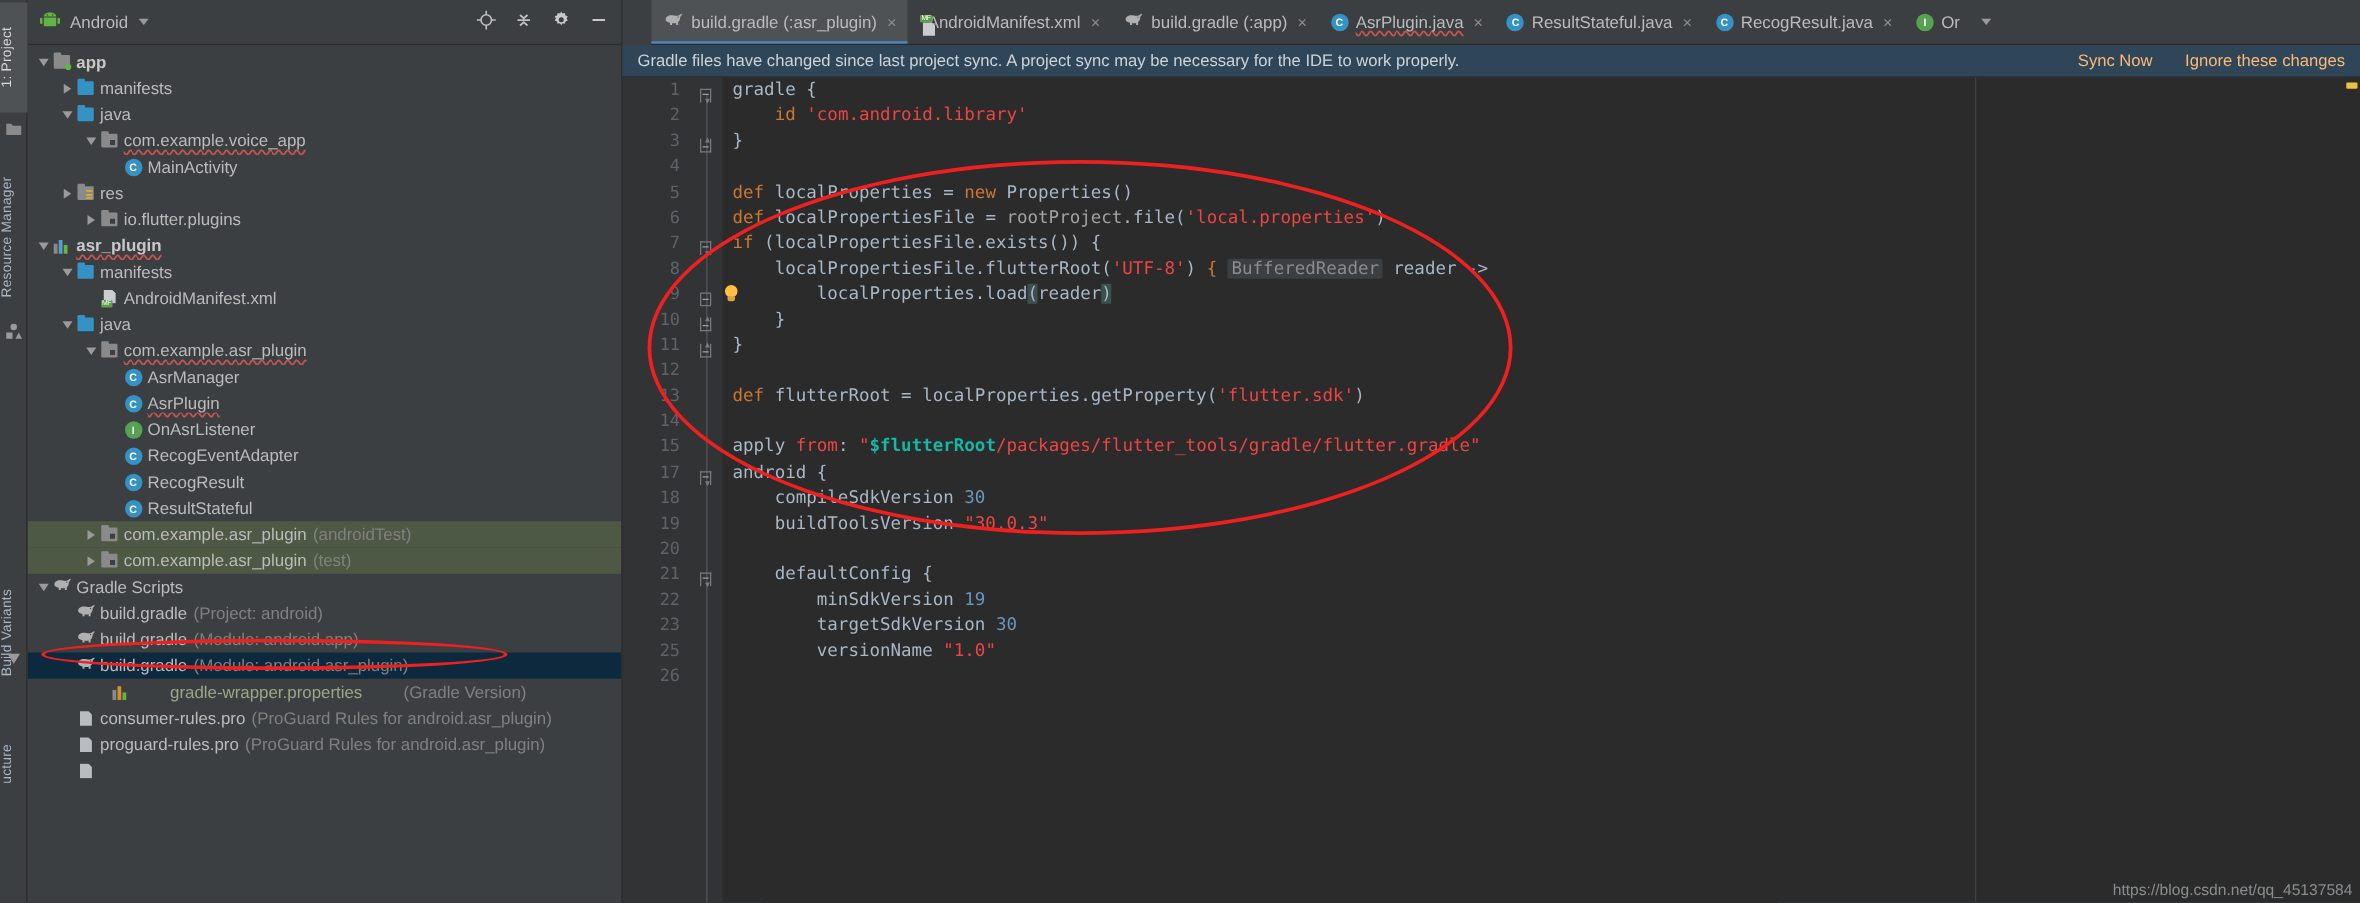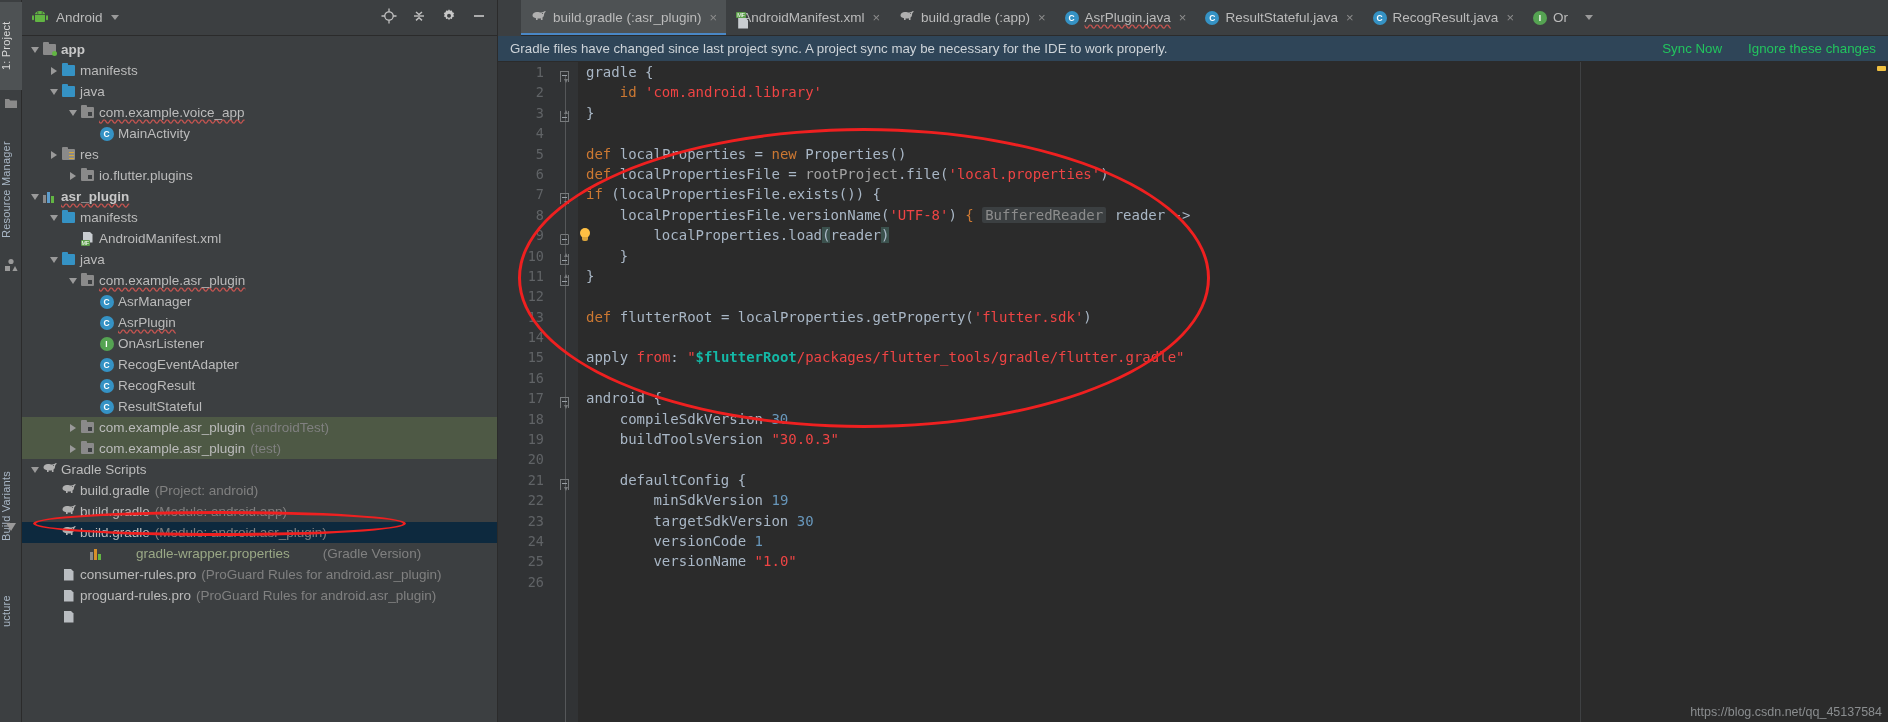--- a/index.html
+++ b/index.html
@@ -144,21 +144,21 @@
   
   .notif {
     position:absolute; left:498px; top:36px; right:0; height:26px;
     background:#2f4558; display:flex; align-items:center;
     padding:0 12px; font-size:13.3px; color:#cdd3d8;
     border-bottom:1px solid #2b2b2b;
   }
   .notif .msg { flex:0 0 auto; }
   .notif .spacer { flex:1 1 auto; }
   .notif a {
-    color:#22c55e; text-decoration:none; margin-left:26px; cursor:pointer;
+    color:#fdba74; text-decoration:none; margin-left:26px; cursor:pointer;
   }
 
   
   .editor {
     position:absolute; left:498px; top:62px; right:0; bottom:0;
     background:#2b2b2b; overflow:hidden;
   }
   .gutter {
     position:absolute; left:0; top:0; width:80px; height:100%;
     background:#313335;
@@ -659,37 +659,35 @@
     </div>
     <div class="right-guide"></div>
     <div class="code-area" id="code-area">
         <div class="cline"><span class="lnum">1</span><span class="fold-marker fm-topdown" style="top: 4px;"></span><span class="ctext"><span class="plain">gradle {</span></span></div>
         <div class="cline"><span class="lnum">2</span><span class="ctext">    <span class="kw">id</span> <span class="str">'com.android.library'</span></span></div>
         <div class="cline"><span class="lnum">3</span><span class="fold-marker fm-bottomup" style="top: 4px;"></span><span class="ctext"><span class="plain">}</span></span></div>
         <div class="cline"><span class="lnum">4</span><span class="ctext"></span></div>
         <div class="cline"><span class="lnum">5</span><span class="ctext"><span class="kw">def</span> <span class="plain">localProperties = </span><span class="kw">new</span> <span class="plain">Properties()</span></span></div>
         <div class="cline"><span class="lnum">6</span><span class="ctext"><span class="kw">def</span> <span class="plain">localPropertiesFile = </span><span class="meth">rootProject</span><span class="plain">.file(</span><span class="str">'local.properties'</span><span class="plain">)</span></span></div>
         <div class="cline"><span class="lnum">7</span><span class="fold-marker fm-topdown" style="top: 4px;"></span><span class="ctext"><span class="kw">if</span> <span class="plain">(localPropertiesFile.exists()) {</span></span></div>
-        <div class="cline"><span class="lnum">8</span><span class="ctext">    <span class="plain">localPropertiesFile.versionName(</span><span class="str">'UTF-8'</span><span class="plain">) </span><span class="kw">{</span> <span class="param-hint">BufferedReader</span> <span class="plain">reader -&gt;</span></span></div>
+        <div class="cline"><span class="lnum">8</span><span class="ctext">    <span class="plain">localPropertiesFile.flutterRoot(</span><span class="str">'UTF-8'</span><span class="plain">) </span><span class="kw">{</span> <span class="param-hint">BufferedReader</span> <span class="plain">reader -&gt;</span></span></div>
         <div class="cline"><span class="lnum">9</span><span class="fold-marker fm-minus" style="top: 4px;"></span><span class="bulb" style="top: 3px;"><span class="glass"></span><span class="base"></span></span><span class="ctext">        <span class="plain">localProperties.load</span><span class="brhl">(</span><span class="plain">reader</span><span class="brhl">)</span></span></div>
         <div class="cline"><span class="lnum">10</span><span class="fold-marker fm-bottomup" style="top: 4px;"></span><span class="ctext">    <span class="plain">}</span></span></div>
         <div class="cline"><span class="lnum">11</span><span class="fold-marker fm-bottomup" style="top: 4px;"></span><span class="ctext"><span class="plain">}</span></span></div>
         <div class="cline"><span class="lnum">12</span><span class="ctext"></span></div>
         <div class="cline"><span class="lnum">13</span><span class="ctext"><span class="kw">def</span> <span class="plain">flutterRoot = localProperties.getProperty(</span><span class="str">'flutter.sdk'</span><span class="plain">)</span></span></div>
         <div class="cline"><span class="lnum">14</span><span class="ctext"></span></div>
         <div class="cline"><span class="lnum">15</span><span class="ctext"><span class="plain">apply</span> <span class="str">from</span><span class="plain">: </span><span class="str">"</span><span class="strvar">$flutterRoot</span><span class="str">/packages/flutter_tools/gradle/flutter.gradle"</span></span></div>
-        <div class="cline"><span class="lnum">16</span><span class="ctext"></span></div>
         <div class="cline"><span class="lnum">17</span><span class="fold-marker fm-topdown" style="top: 4px;"></span><span class="ctext"><span class="plain">android {</span></span></div>
         <div class="cline"><span class="lnum">18</span><span class="ctext">    <span class="plain">compileSdkVersion </span><span class="num">30</span></span></div>
         <div class="cline"><span class="lnum">19</span><span class="ctext">    <span class="plain">buildToolsVersion </span><span class="str">"30.0.3"</span></span></div>
         <div class="cline"><span class="lnum">20</span><span class="ctext"></span></div>
         <div class="cline"><span class="lnum">21</span><span class="fold-marker fm-topdown" style="top: 4px;"></span><span class="ctext">    <span class="plain">defaultConfig {</span></span></div>
         <div class="cline"><span class="lnum">22</span><span class="ctext">        <span class="plain">minSdkVersion </span><span class="num">19</span></span></div>
         <div class="cline"><span class="lnum">23</span><span class="ctext">        <span class="plain">targetSdkVersion </span><span class="num">30</span></span></div>
-        <div class="cline"><span class="lnum">24</span><span class="ctext">        <span class="plain">versionCode </span><span class="num">1</span></span></div>
         <div class="cline"><span class="lnum">25</span><span class="ctext">        <span class="plain">versionName </span><span class="str">"1.0"</span></span></div>
         <div class="cline"><span class="lnum">26</span><span class="ctext"></span></div>
       </div>
   </div>
 
   <div class="vscroll">
     <div class="err-stripe"></div>
   </div>
 
   <div class="ellipse" style="left:518px; top:128px; width:692px; height:300px;"></div>

